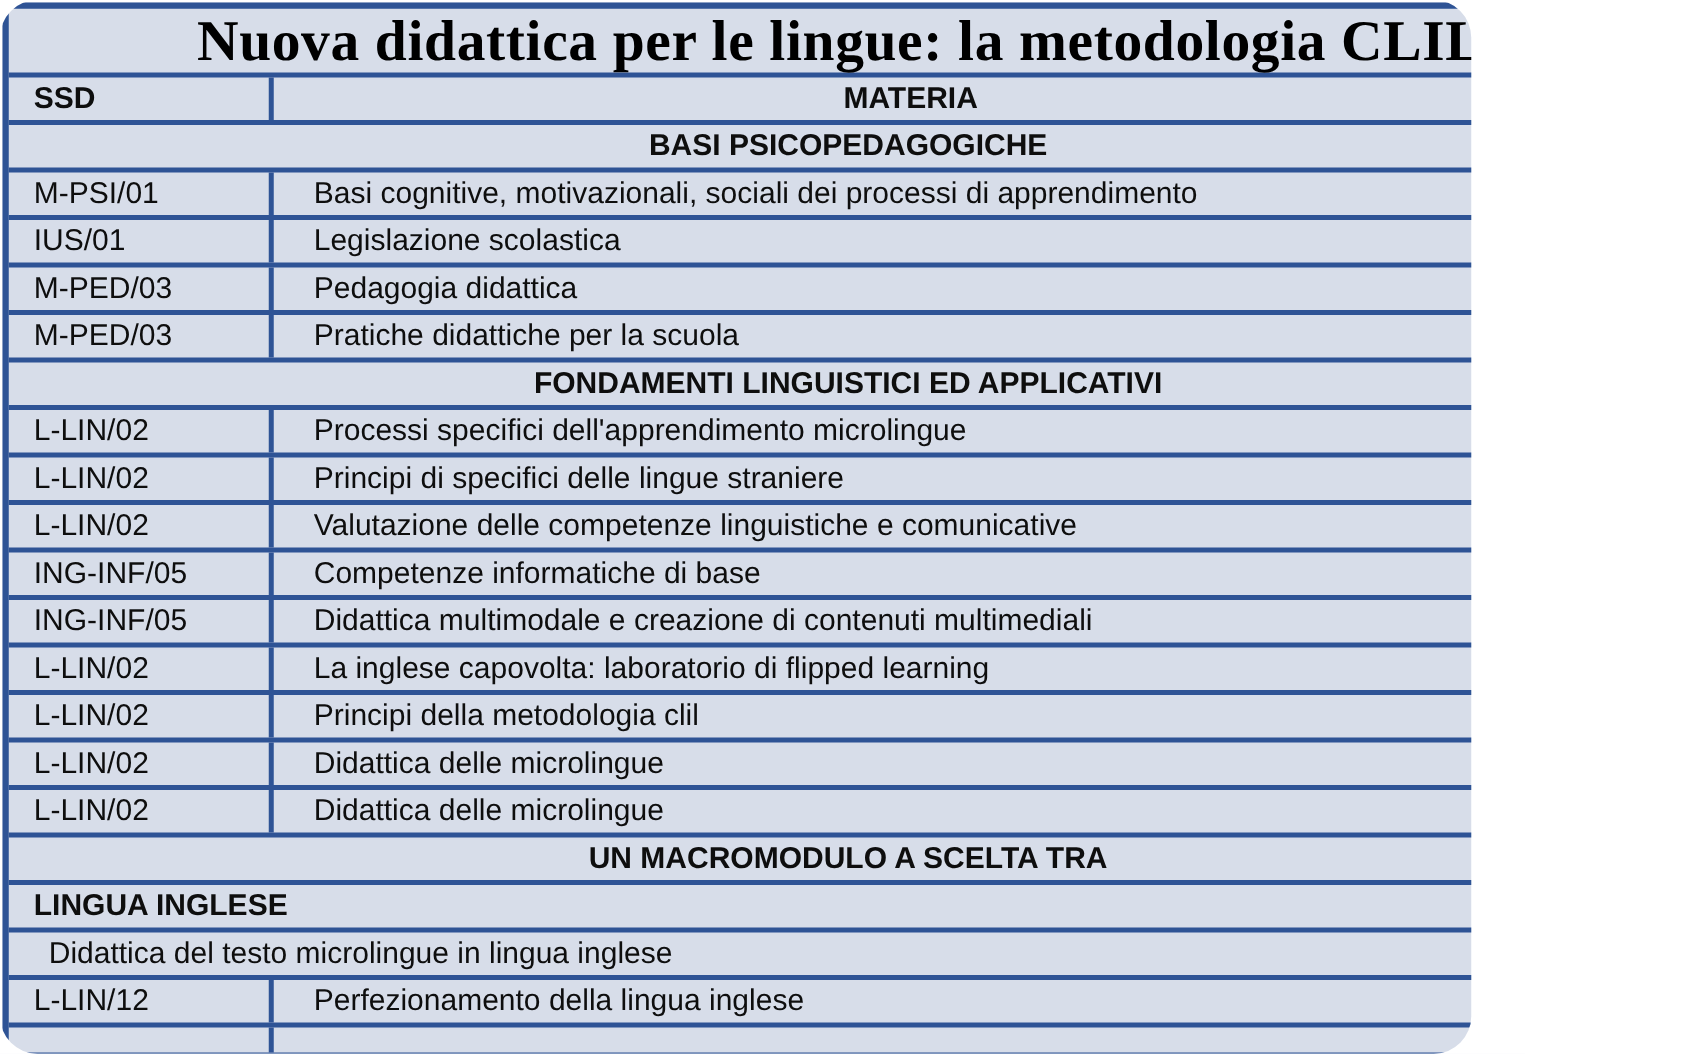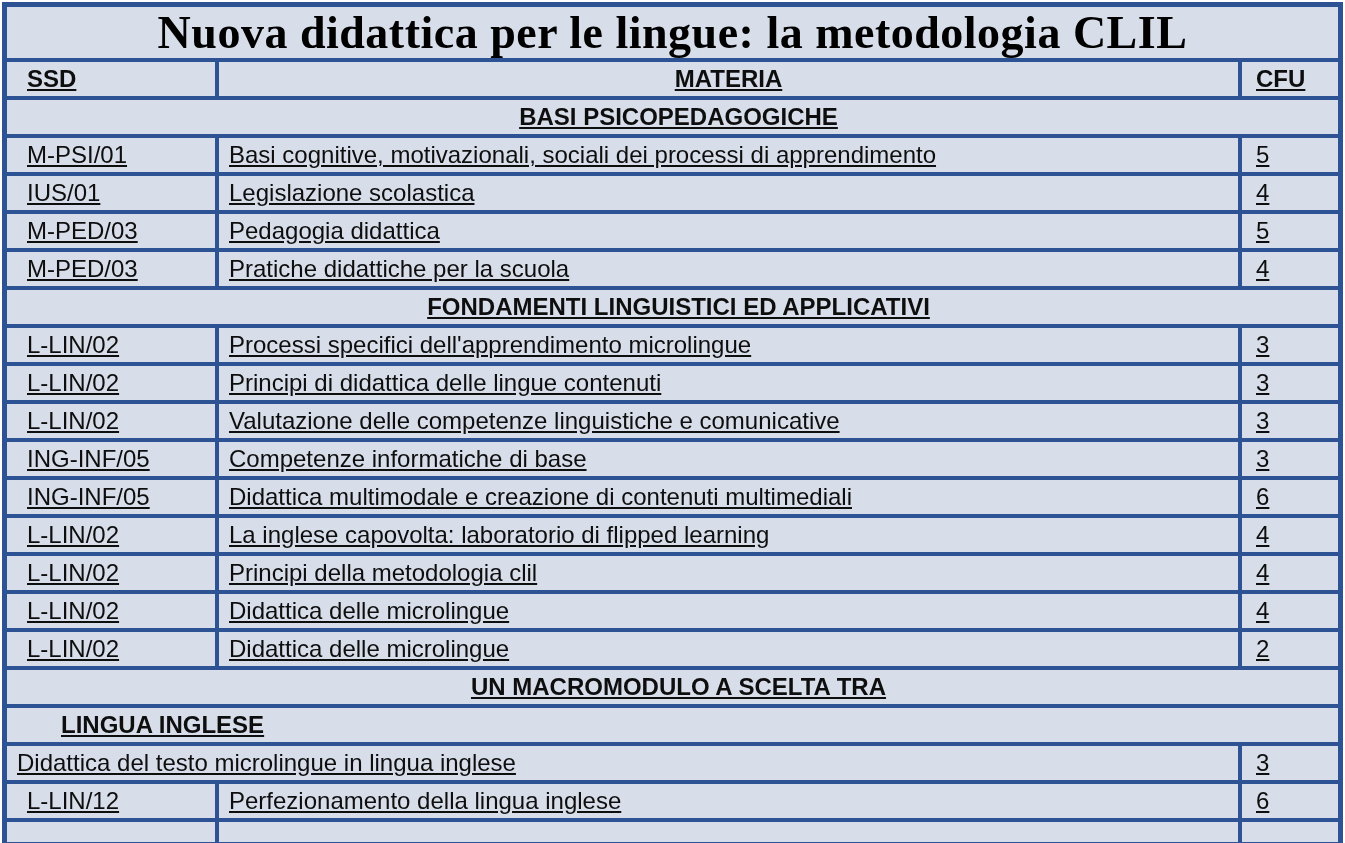--- a/index.html
+++ b/index.html
@@ -1,23 +1,24 @@
 <!DOCTYPE html>
 <html><head>
 <meta charset="utf-8">
 <style>
   html, body { margin: 0; padding: 0; background: #ffffff; }
   .page {
     position: relative;
-    width: 1345px;
+    width: 1177px;
     height: 843px;
     overflow: hidden;
     background: #ffffff;
     font-family: "Liberation Sans", sans-serif;
     color: #0e0e0e;
+    border-radius: 30px;
   }
   .tbl {
     position: absolute;
     left: 2px;
     top: 2px;
     width: 1331px;
     border: 5px solid #2e5395;
     background: #d7dde9;
   }
   .row { display: flex; border-top: 4px solid #2e5395; align-items: stretch; }
@@ -26,30 +27,30 @@
     height: 51px;
     justify-content: center;
     align-items: center;
     font-family: "Liberation Serif", serif;
     font-weight: bold;
     font-size: 46px;
     color: #000000;
     letter-spacing: 0.5px;
   }
   .hdr { font-weight: bold; }
-  .h34 { height: 34px; text-decoration: underline; }
+  .h34 { height: 34px; }
   .cell { display: flex; align-items: center; font-size: 24px; line-height: 1; }
   .c-ssd   { width: 188px; padding-left: 20px; flex: none; }
-  .c-mat   { flex: 1; padding-left: 10px; min-width: 0; }
+  .c-mat   { flex: 1; padding-left: 32px; min-width: 0; }
   .c-mat.center { justify-content: center; padding-left: 0; text-align: right; }
   .c-cfu   { width: 82px; padding-left: 14px; flex: none; text-align: center; }
   .vl { border-left: 4px solid #2e5395; }
   .vr { border-right: 4px solid #2e5395; }
   .section { font-weight: bold; justify-content: center; width: 100%; padding-left: 12px; }
-  .section.left { justify-content: flex-start; padding-left: 20px; margin-left: 34px; }
+  .section.left { justify-content: flex-start; padding-left: 20px; }
   .sliver { height: 20px; }
 </style>
 </head>
 <body>
 
 <div class="page">
   <div class="tbl">
 
     <div class="row first title-row">
       <span>Nuova didattica per le lingue: la metodologia CLIL</span>
@@ -94,21 +95,21 @@
     </div>
 
     <div class="row h34">
       <div class="cell c-ssd vr">L-LIN/02</div>
       <div class="cell c-mat">Processi specifici dell'apprendimento microlingue</div>
       <div class="cell c-cfu vl">3</div>
     </div>
 
     <div class="row h34">
       <div class="cell c-ssd vr">L-LIN/02</div>
-      <div class="cell c-mat">Principi di didattica delle lingue contenuti</div>
+      <div class="cell c-mat">Principi di specifici delle lingue straniere</div>
       <div class="cell c-cfu vl">3</div>
     </div>
 
     <div class="row h34">
       <div class="cell c-ssd vr">L-LIN/02</div>
       <div class="cell c-mat">Valutazione delle competenze linguistiche e comunicative</div>
       <div class="cell c-cfu vl">3</div>
     </div>
 
     <div class="row h34">

